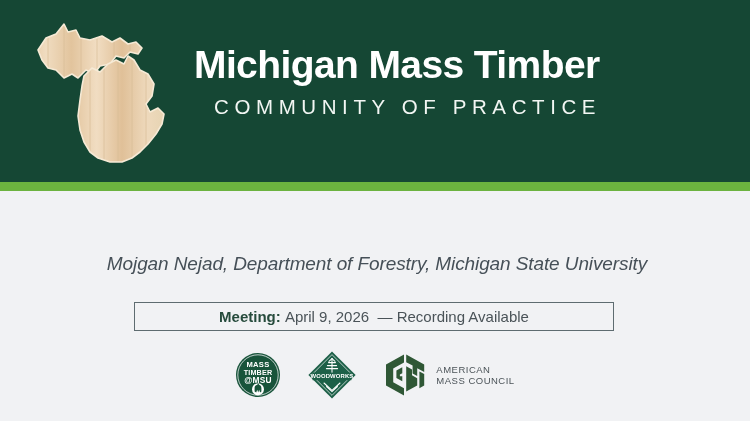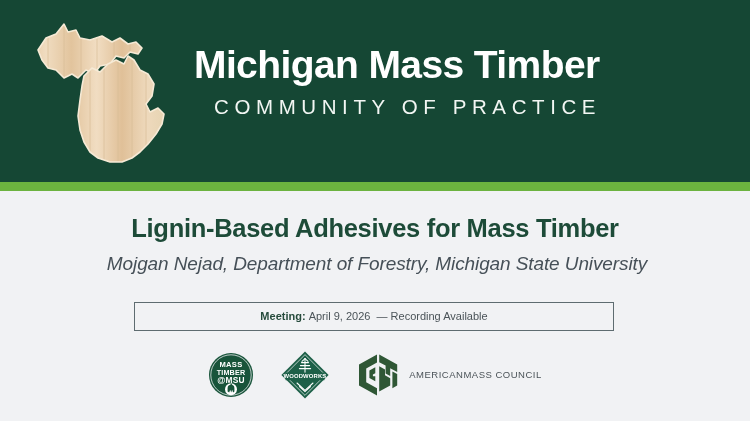--- a/index.html
+++ b/index.html
@@ -127,21 +127,21 @@
     height: 29px;
     box-sizing: border-box;
     border: 1.5px solid #5e6c70;
     background: #f1f2f4;
     display: flex;
     align-items: center;
     justify-content: center;
   }
 
   .meeting-line {
-    font-size: 11px;
+    font-size: 15px;
     color: #4a5358;
     line-height: 1;
     white-space: nowrap;
   }
   .meeting-label {
     font-weight: bold;
     color: #264b3c;
   }
   .meeting-value { color: #4a5358; }
   .meeting-status { color: #4a5358; }
@@ -158,21 +158,21 @@
     justify-content: center;
     gap: 26px;
   }
 
   .logo-item { display: flex; align-items: center; justify-content: flex-end; }
   .logo-item svg { display: block; }
 
   .awc-wrap { display: flex; align-items: center; gap: 9px; }
   .awc-text {
     display: flex;
-    flex-direction: row;
+    flex-direction: column;
     line-height: 1.18;
     font-size: 9.5px;
     letter-spacing: 0.5px;
     color: #4b5358;
   }
 </style>
 </head>
 <body>
 
 <div id="page">
@@ -241,21 +241,20 @@
     <div class="brand-block">
       <h1 class="brand-title">Michigan Mass Timber</h1>
       <div class="brand-sub">COMMUNITY OF PRACTICE</div>
     </div>
   </div>
 
   <div class="accent-bar"></div>
 
   <div class="body-area">
 
-    <h2 class="session-title">Lignin-Based Adhesives for Mass Timber</h2>
 
     <div class="session-presenter">Mojgan Nejad, Department of Forestry, Michigan State University</div>
 
     <div class="meeting-box">
       <div class="meeting-line">
         <span class="meeting-label">Meeting:</span><span>&nbsp;</span><span class="meeting-value">April 9, 2026</span><span>&nbsp;&nbsp;</span><span class="meeting-status">— Recording Available</span>
       </div>
     </div>
 
     <div class="logo-strip">

